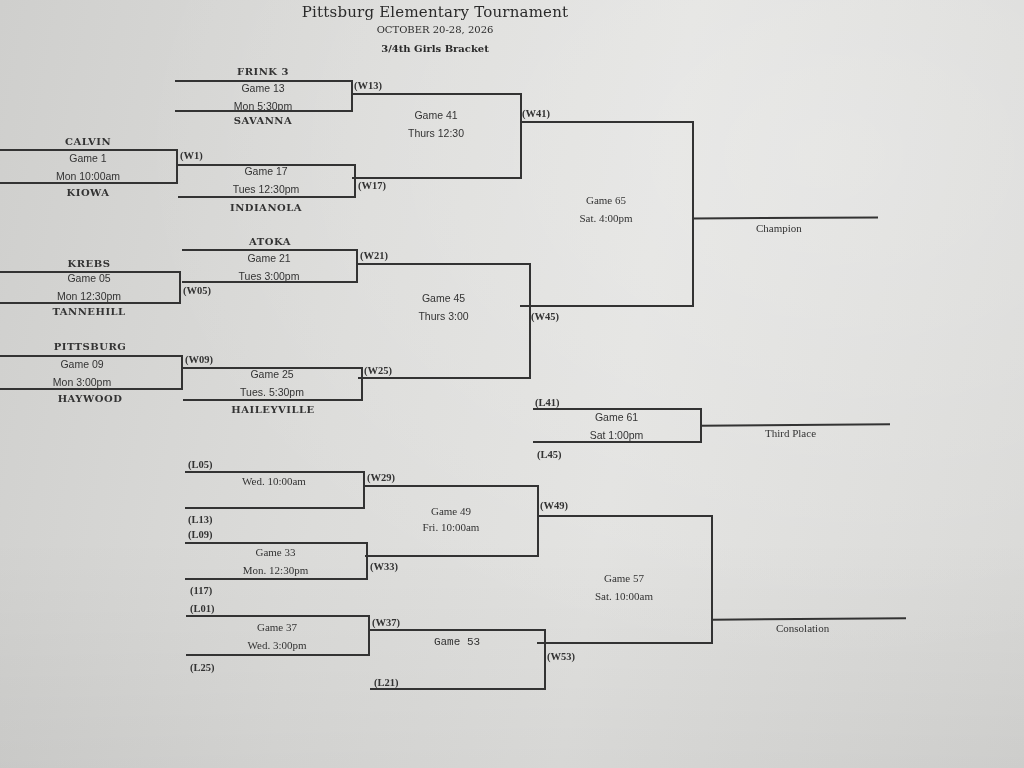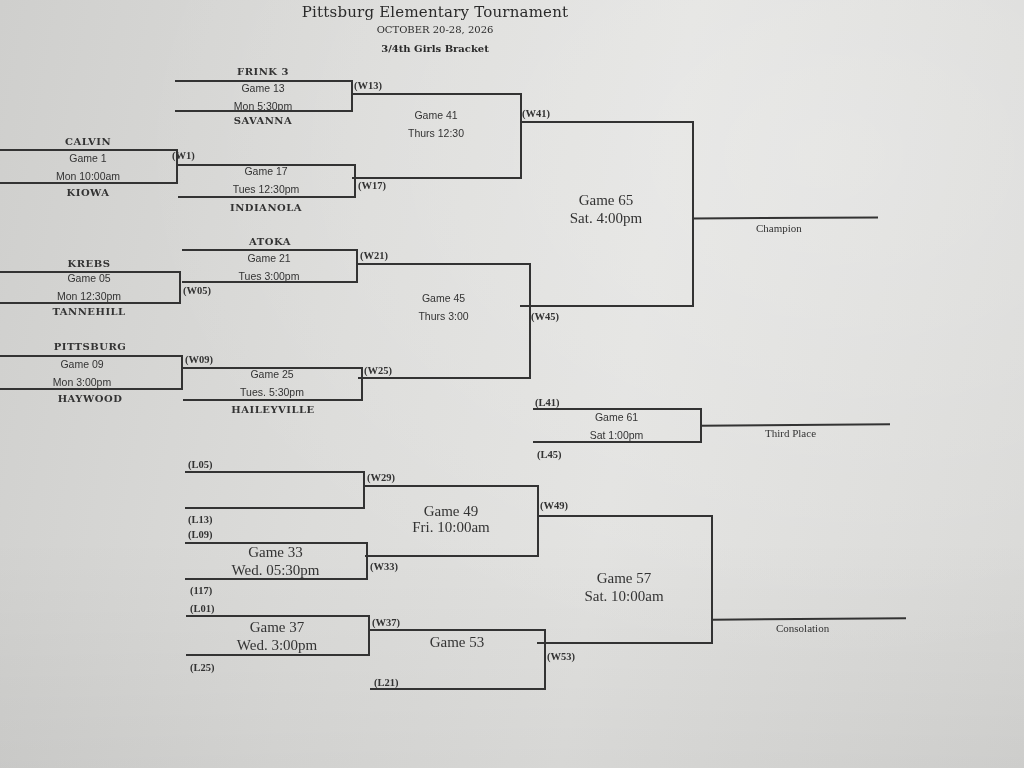--- a/index.html
+++ b/index.html
@@ -13,21 +13,21 @@
                 linear-gradient(180deg, rgba(0,0,0,0) 70%, rgba(0,0,0,0.05) 100%);
     pointer-events: none; }
   .title { position: absolute; left: 0; width: 870px; text-align: center; }
   .t1 { top: 3px; font-size: 15px; font-family: "DejaVu Serif", serif; letter-spacing: 0.2px; }
   .t2 { top: 24px; font-size: 10px; font-weight: normal; font-family: "DejaVu Serif", serif; }
   .t3 { top: 43px; font-size: 10px; font-weight: bold; font-family: "DejaVu Serif", serif; }
   .box { position: absolute; border-top: 2px solid #333; border-bottom: 2px solid #333; border-right: 2px solid #333; box-sizing: border-box; }
   .box.open-right { border-right: none; }
   .line { position: absolute; border-top: 2px solid #333; }
   .game { position: absolute; text-align: center; font-family: "Liberation Sans", sans-serif; font-size: 10.5px; line-height: 18px; color: #333; }
-  .game.serif { font-family: "Liberation Serif", serif; font-size: 15px; }
+  .game.serif { font-family: "Liberation Serif", serif; font-size: 11px; }
   .team { position: absolute; font-family: "DejaVu Serif", serif; font-weight: bold; font-size: 10px; letter-spacing: 0.5px; text-align: center; color: #333; }
   .ref { position: absolute; font-family: "Liberation Serif", serif; font-size: 10.5px; color: #333; font-weight: bold; }
   .label { position: absolute; font-family: "Liberation Serif", serif; font-size: 11px; color: #333; }
 </style>
 </head>
 <body>
 
 <div class="shade"></div>
 
 <div class="title t1">Pittsburg Elementary Tournament</div>
@@ -43,21 +43,21 @@
 <div class="team" style="left:175px;top:115px;width:176px;">SAVANNA</div>
 <div class="ref" style="left:354px;top:80px;">(W13)</div>
 
 <div class="team" style="left:0;top:136px;width:176px;">CALVIN</div>
 <div class="box" style="left:0;top:149px;width:178px;height:35px;"></div>
 <div class="game" style="left:0;top:149px;width:176px;">
   <div>Game 1</div>
   <div>Mon  10:00am</div>
 </div>
 <div class="team" style="left:0;top:187px;width:176px;">KIOWA</div>
-<div class="ref" style="left:172px;top:150px;">(W1)</div>
+<div class="ref" style="left:180px;top:150px;">(W1)</div>
 
 <div class="box" style="left:178px;top:164px;width:178px;height:34px;"></div>
 <div class="game" style="left:178px;top:162px;width:176px;">
   <div>Game 17</div>
   <div>Tues  12:30pm</div>
 </div>
 <div class="team" style="left:178px;top:202px;width:176px;">INDIANOLA</div>
 <div class="ref" style="left:358px;top:180px;">(W17)</div>
 
 <div class="box open-right" style="left:352px;top:93px;width:170px;height:86px;border-right:2px solid #333;"></div>
@@ -122,29 +122,30 @@
   <div>Game 61</div>
   <div>Sat  1:00pm</div>
 </div>
 <div class="ref" style="left:537px;top:449px;">(L45)</div>
 <div class="line" style="left:700px;top:424px;width:190px;transform:rotate(-0.4deg);"></div>
 <div class="label" style="left:765px;top:427px;">Third Place</div>
 
 <div class="ref" style="left:188px;top:459px;">(L05)</div>
 <div class="box" style="left:185px;top:471px;width:180px;height:38px;"></div>
 <div class="game serif" style="left:185px;top:472px;width:178px;">
+  <div>Wed. 10:00am</div>
 </div>
 <div class="ref" style="left:188px;top:514px;">(L13)</div>
 <div class="ref" style="left:367px;top:472px;">(W29)</div>
 
 <div class="ref" style="left:188px;top:529px;">(L09)</div>
 <div class="box" style="left:185px;top:542px;width:183px;height:38px;"></div>
 <div class="game serif" style="left:185px;top:543px;width:181px;">
   <div>Game 33</div>
-  <div>Wed. 05:30pm</div>
+  <div>Mon. 12:30pm</div>
 </div>
 <div class="ref" style="left:190px;top:585px;">(117)</div>
 <div class="ref" style="left:370px;top:561px;">(W33)</div>
 
 <div class="box" style="left:365px;top:485px;width:174px;height:72px;"></div>
 <div class="game serif" style="left:365px;top:503px;width:172px;line-height:16px;">
   <div>Game 49</div>
   <div>Fri. 10:00am</div>
 </div>
 <div class="ref" style="left:540px;top:500px;">(W49)</div>
@@ -152,21 +153,21 @@
 <div class="ref" style="left:190px;top:603px;">(L01)</div>
 <div class="box" style="left:186px;top:615px;width:184px;height:41px;"></div>
 <div class="game serif" style="left:186px;top:618px;width:182px;">
   <div>Game 37</div>
   <div>Wed. 3:00pm</div>
 </div>
 <div class="ref" style="left:190px;top:662px;">(L25)</div>
 <div class="ref" style="left:372px;top:617px;">(W37)</div>
 
 <div class="box" style="left:370px;top:629px;width:176px;height:61px;"></div>
-<div class="game serif" style="left:370px;top:632px;width:174px;line-height:20px;">
+<div class="game serif" style="left:370px;top:632px;width:174px;line-height:20px;font-family:Liberation Mono, monospace;">
   <div>Game 53</div>
 </div>
 <div class="ref" style="left:374px;top:677px;">(L21)</div>
 <div class="ref" style="left:547px;top:651px;">(W53)</div>
 
 <div class="box" style="left:537px;top:515px;width:176px;height:129px;"></div>
 <div class="game serif" style="left:537px;top:569px;width:174px;">
   <div>Game 57</div>
   <div>Sat. 10:00am</div>
 </div>

